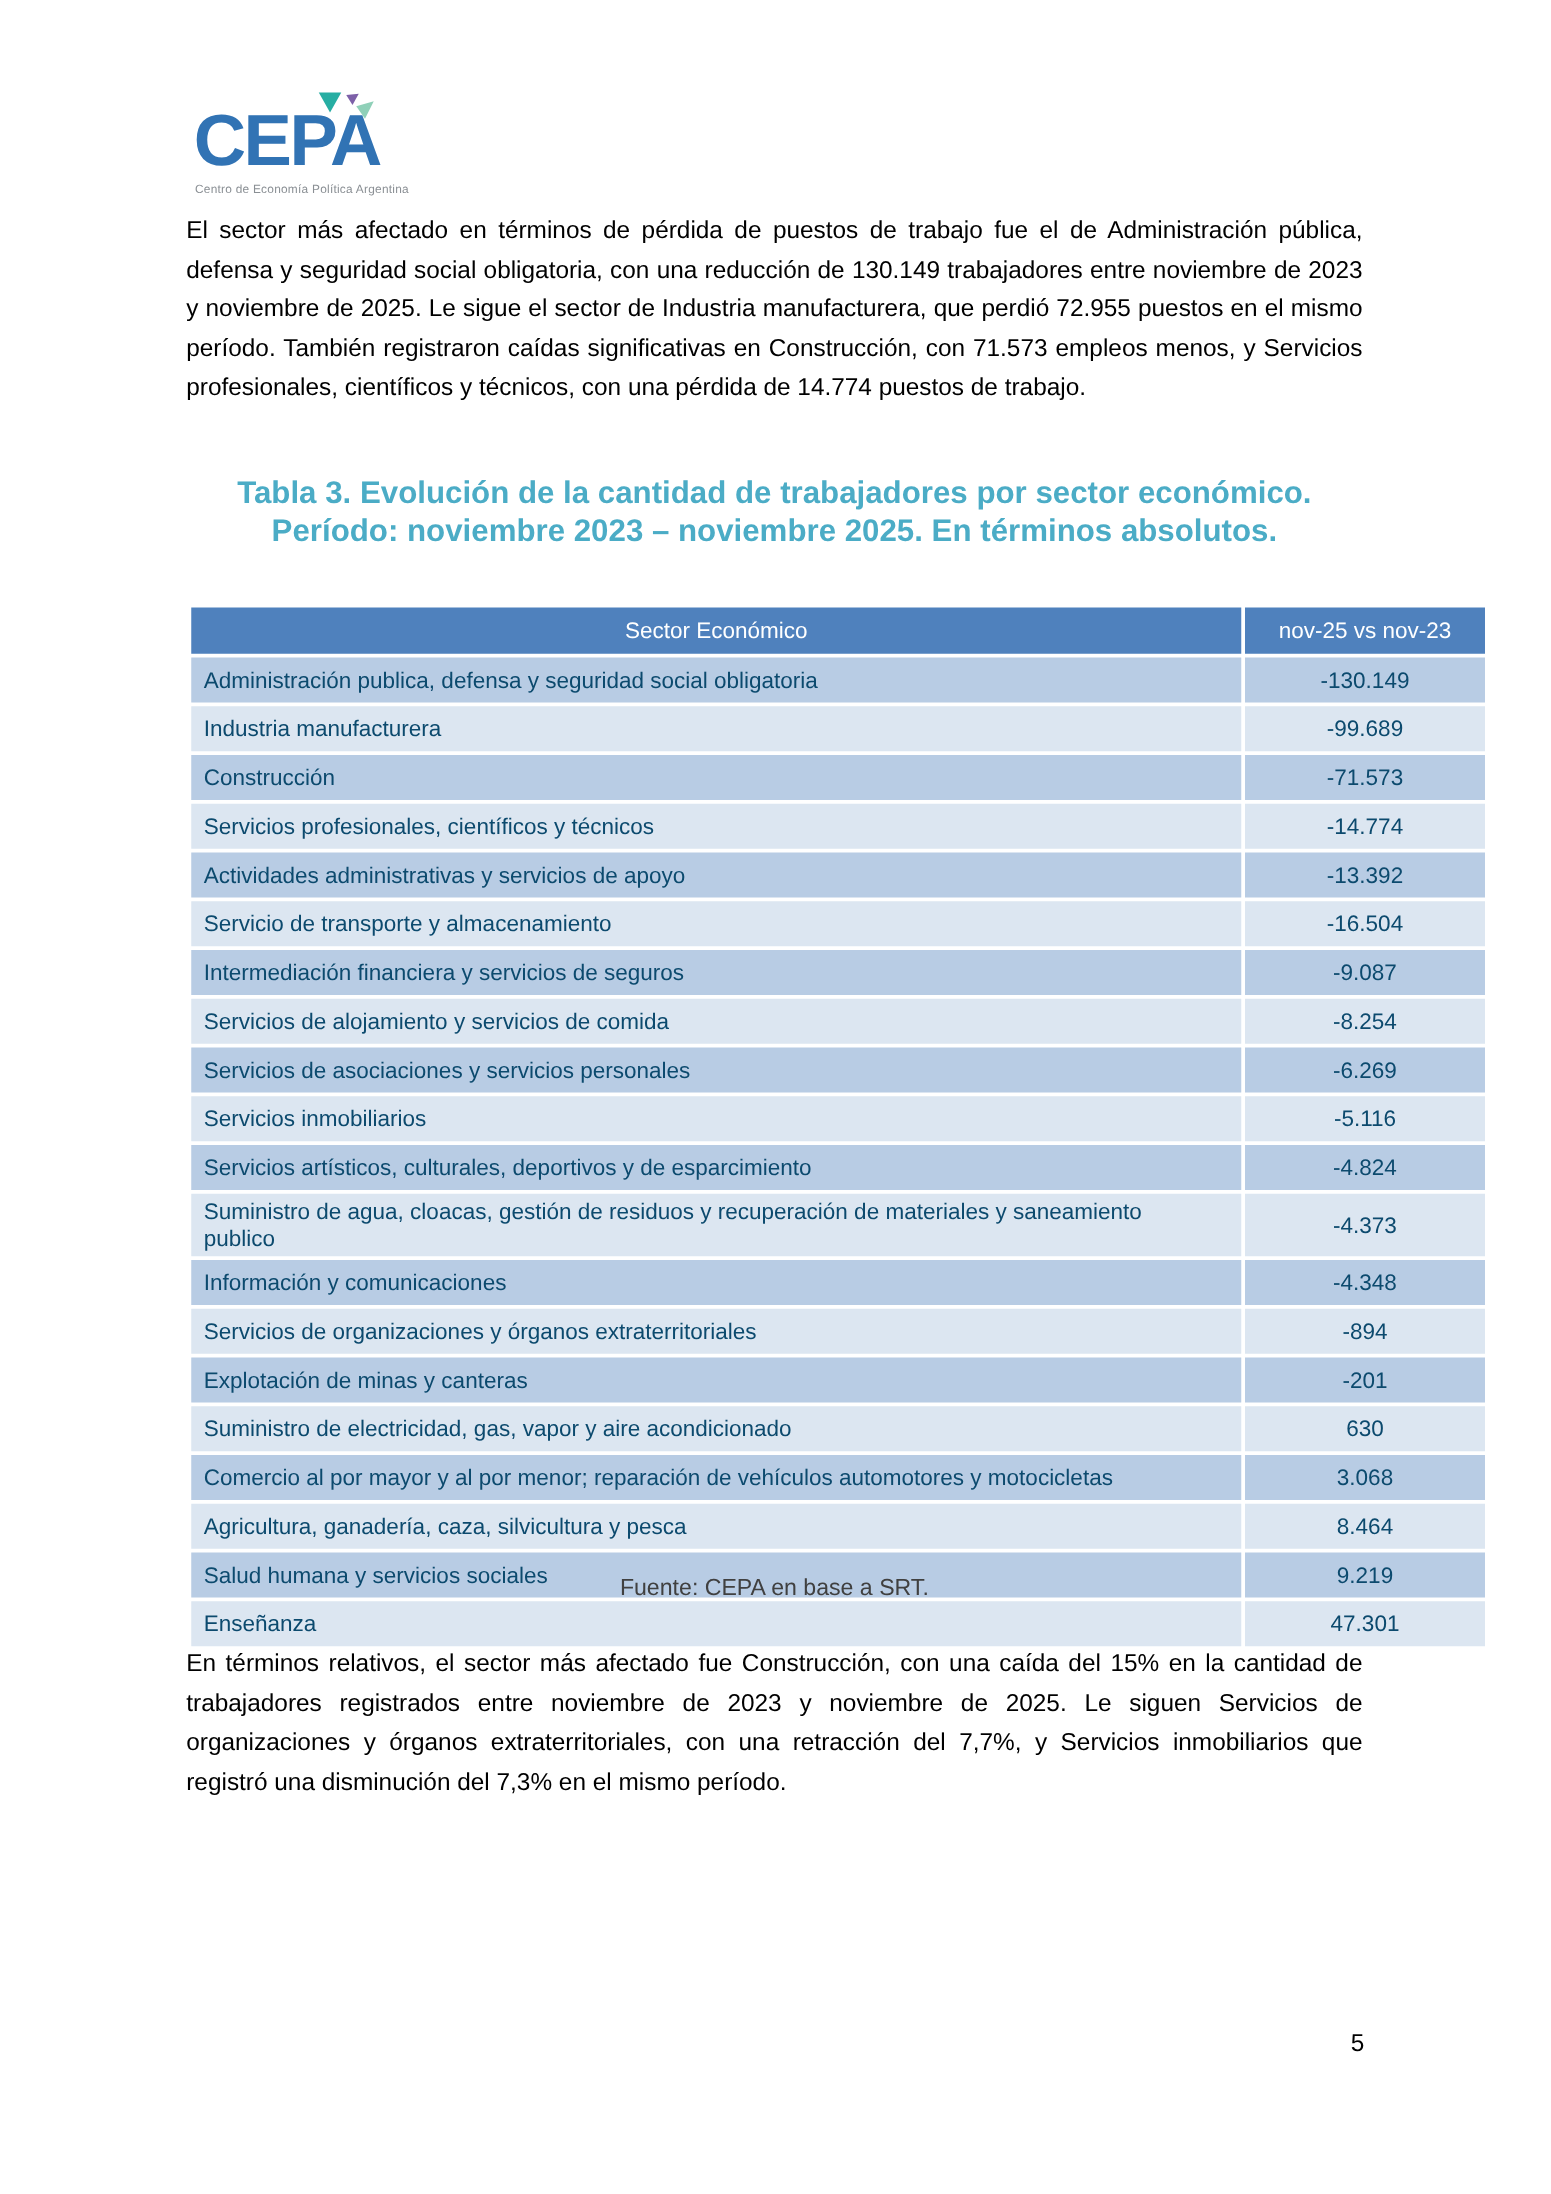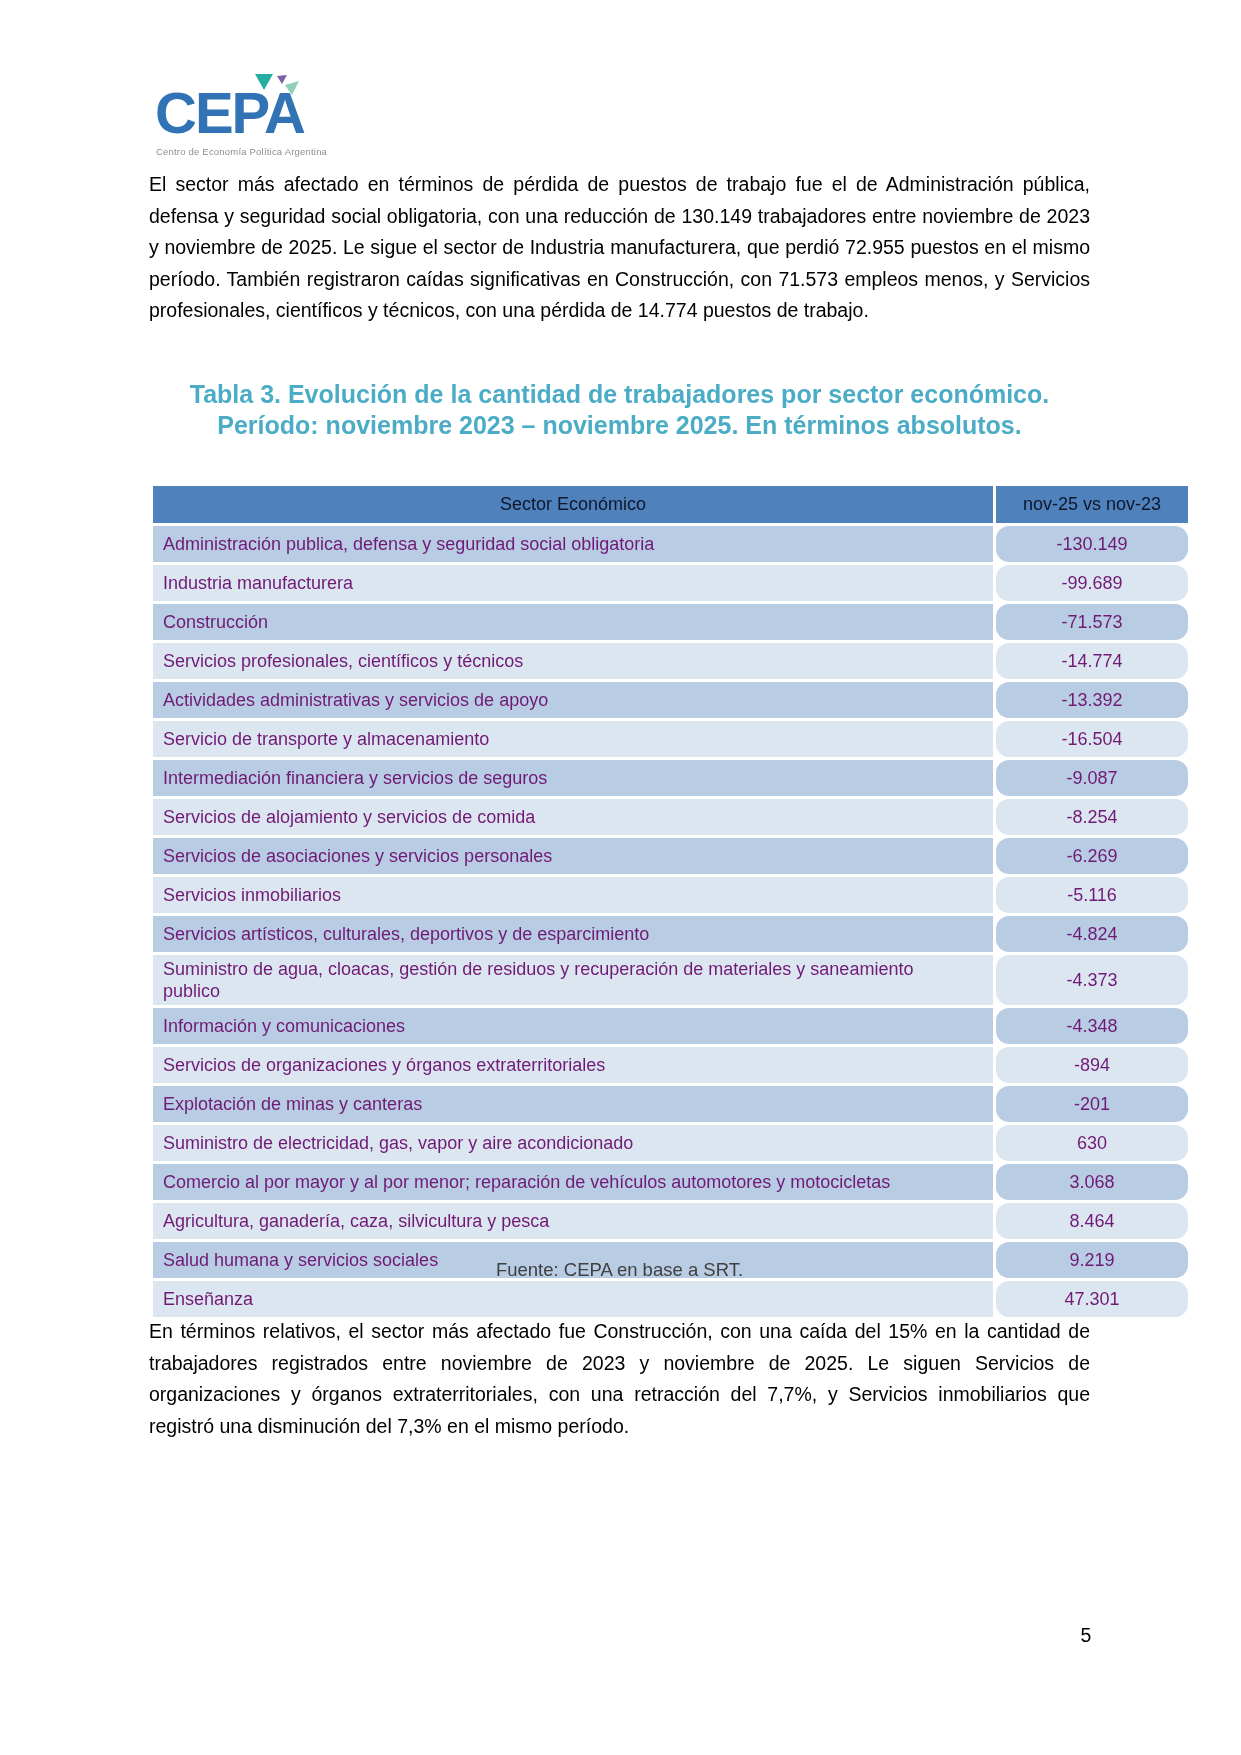--- a/index.html
+++ b/index.html
@@ -87,41 +87,41 @@
     top: 455px;
     width: 1035px;
     border-collapse: separate;
     border-spacing: 3px 3px;
     table-layout: fixed;
   }
   .sector-table col.c-sector { width: 840px; }
   .sector-table col.c-value  { width: 192px; }
   .sector-table th {
     background: var(--header-blue, #4F81BD);
-    color: #0f172a;
+    color: #ffffff;
     font-weight: 400;
     font-size: 18px;
     height: 33px;
     padding: 2px 4px;
     text-align: center;
   }
   .sector-table td {
-    color: #701a75;
+    color: #0c4a6e;
     font-size: 18px;
     line-height: 22px;
     height: 30px;
     padding: 3px 12px;
     vertical-align: middle;
   }
   .sector-table td.sector-cell {
     text-align: left;
     padding-left: 10px;
     padding-right: 30px;
   }
-  .sector-table td.value-cell { text-align: center; border-radius: 13px; }
+  .sector-table td.value-cell { text-align: center; }
   .sector-table tr.row-dark  td { background: var(--row-dark, #B8CCE4); }
   .sector-table tr.row-light td { background: var(--row-light, #DCE6F1); }
 
   
   .source-line {
     position: absolute;
     left: 149px;
     top: 1231px;
     width: 941px;
     margin: 0;

